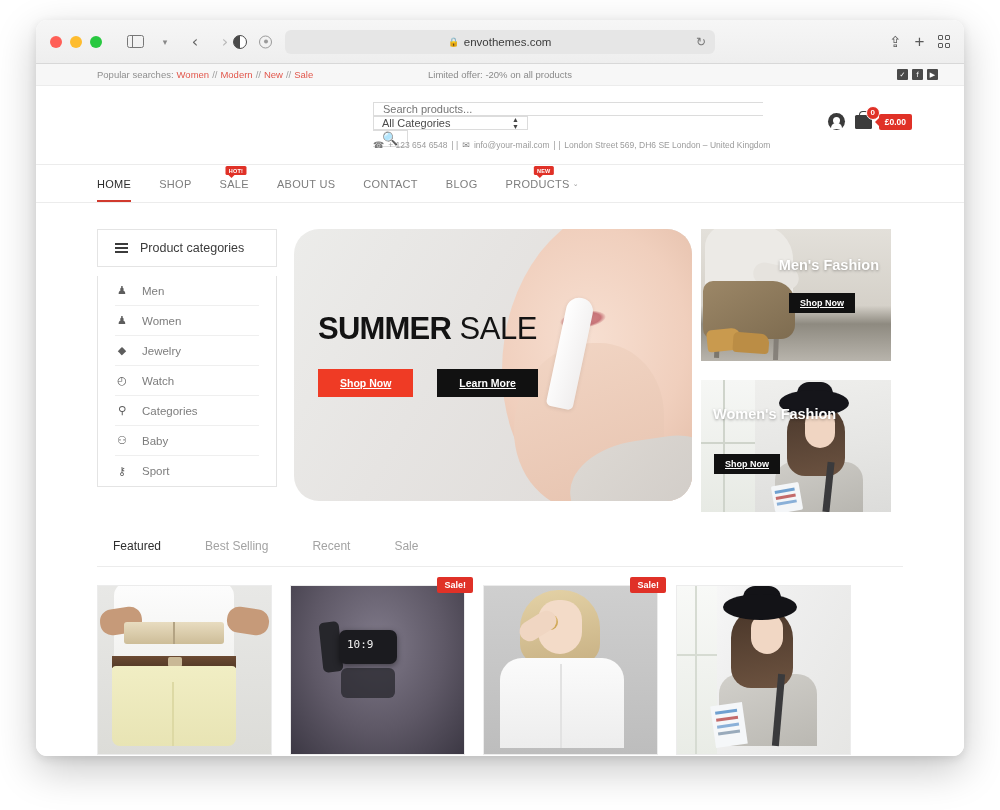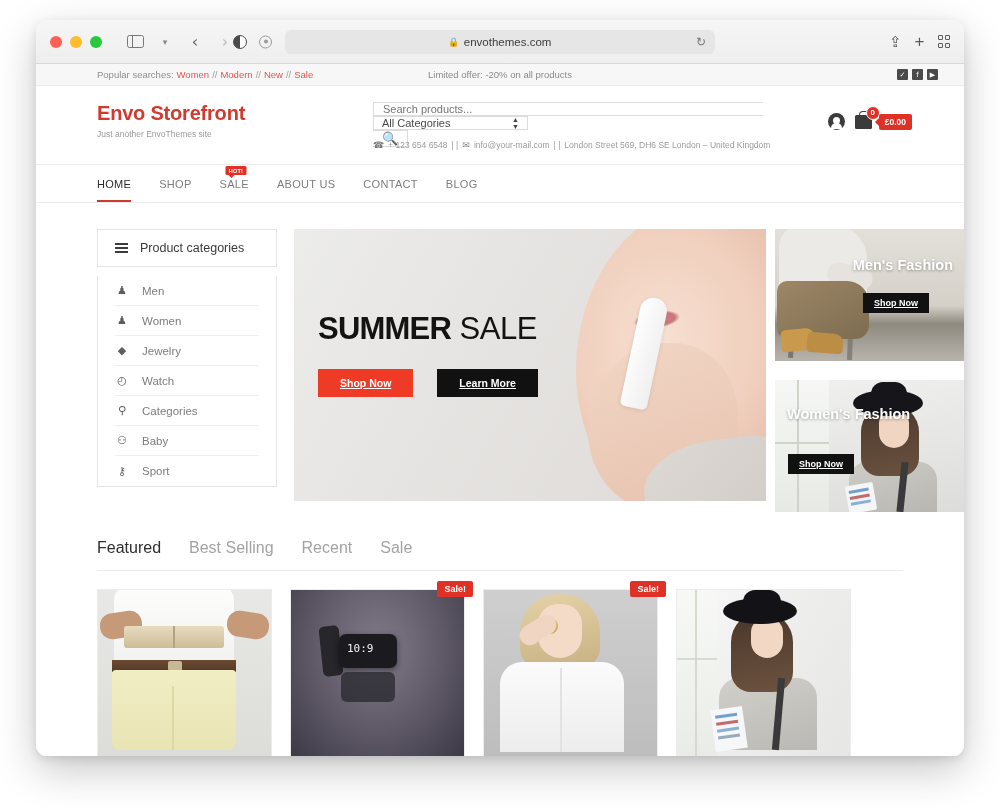--- a/index.html
+++ b/index.html
@@ -240,22 +240,23 @@
   .cat-item:last-child { border-bottom: none; }
   .cat-ico {
     width: 14px; display: flex; align-items: center; justify-content: center;
     font-size: 11px; color: #5d5d5d;
     font-family: "DejaVu Sans", sans-serif;
   }
 
   
   .hero-area { display: flex; gap: 9px; flex: 1 1 auto; }
   .hero {
-    width: 472px; height: 272px; position: relative; overflow: hidden;
+    width: 398px; height: 272px; position: relative; overflow: hidden;
     background: linear-gradient(120deg,#ececea 0%,#e6e4e2 40%,#ddd9d6 100%);
+    border-radius: 25px;
   }
   .hero-photo {
     position: absolute; right: -10px; top: -6px; width: 290px; height: 290px;
   }
   .face {
     position: absolute; right: -50px; top: -20px;
     width: 250px; height: 320px;
     background: radial-gradient(ellipse at 35% 42%, #f7dfd1 0%, #f0cfbd 42%, #e3bda8 70%, rgba(227,189,168,0) 76%);
     border-radius: 55% 40% 45% 50%;
   }
@@ -331,22 +332,23 @@
   .w-paper { position:absolute; left:72px; top:104px; width:28px; height:28px; background:#f4f6f8; border-radius:2px; transform: rotate(-10deg); }
   .w-paper::after { content:""; position:absolute; left:3px; top:5px; width:20px; height:3px; background:#6fa0d0; box-shadow:0 6px 0 #c46a6a, 0 12px 0 #8ab0d8; }
 
   
   .tabs {
     margin: 27px 61px 0 61px;
     display: flex; gap: 0;
     border-bottom: 1px solid #ececec;
   }
   .tab {
-    font-size: 16px; color: #a3a3a3; padding: 0 28px 13px 0;
+    font-size: 12px; color: #a3a3a3; padding: 0 28px 13px 0;
     position: relative;
+    margin-left: 16px;
   }
   .tab.active { color: #2e2e2e; }
 
   
   .products {
     margin: 18px 61px 0 61px;
     display: flex; gap: 18px;
   }
   .pcard {
     width: 175px; height: 170px;
@@ -459,24 +461,20 @@
       </div>
       <div class="limited">Limited offer: -20% on all products</div>
       <div class="socials">
         <span class="soc">✓</span>
         <span class="soc">f</span>
         <span class="soc">▶</span>
       </div>
     </div>
 
     <div class="header">
-      <div class="logo-block">
-        <div class="logo">Envo Storefront</div>
-        <div class="tagline">Just another EnvoThemes site</div>
-      </div>
 
       <div class="search-block">
         <div class="search-row">
           <input class="search-input" type="text" placeholder="Search products..." style="">
           <div class="cat-select">
             <span>All Categories</span>
             <span class="spin">
                 <span>▲</span>
                 <span>▼</span>
               </span>
@@ -519,20 +517,25 @@
           <span>SALE</span>
         </div>
         <div class="nav-item">
           <span>ABOUT US</span>
         </div>
         <div class="nav-item">
           <span>CONTACT</span>
         </div>
         <div class="nav-item">
           <span>BLOG</span>
+        </div>
+        <div class="nav-item">
+          <span class="nav-badge">NEW</span>
+          <span>PRODUCTS</span>
+          <span class="nav-caret">⌄</span>
         </div>
       </div>
     </div>
 
     <div class="content">
 
       <div class="sidebar">
         <div class="cat-head">
           <span class="burger">
               <i></i>

